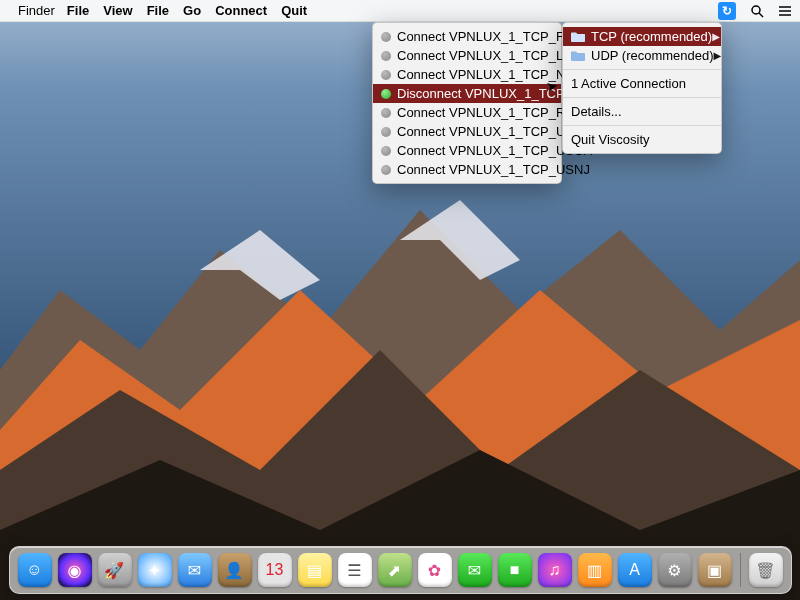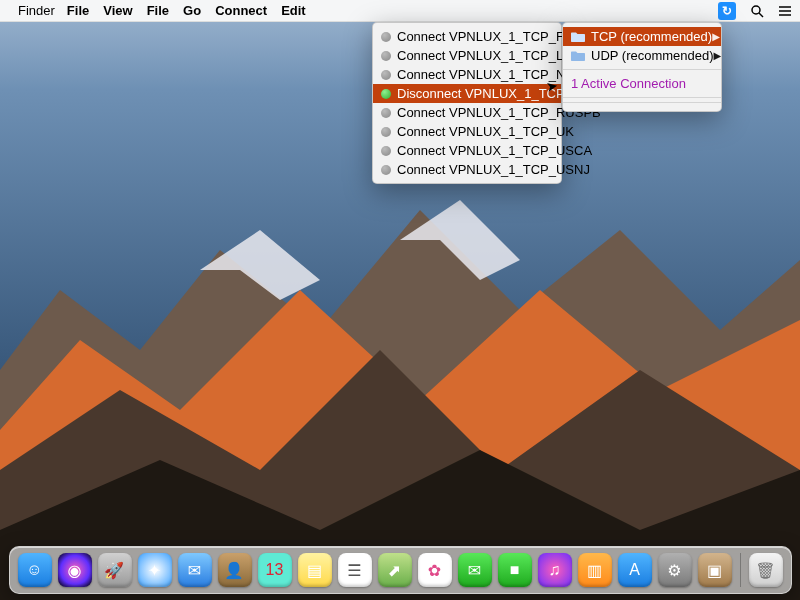--- a/index.html
+++ b/index.html
@@ -33,23 +33,23 @@
   .menu .row {
     height: 19px; display: flex; align-items: center; padding: 0 14px 0 8px; white-space: nowrap;
   }
   .menu .row .dot {
     width: 10px; height: 10px; border-radius: 50%;
     background: radial-gradient(circle at 35% 30%, #bbb, #888); margin-right: 6px; flex: none;
   }
   .menu .row .dot.green {
     background: radial-gradient(circle at 35% 30%, #8ff08f, #2fad2f);
   }
-  .menu .row.hl { background: #c2410c; color: #fff; }
+  .menu .row.hl { background: #7f1d1d; color: #fff; }
   .menu .row .arrow { margin-left: auto; font-size: 10px; opacity: 0.9; }
-  .menu .row.disabled { color: #a21caf; }
+  .menu .row.disabled { color: #000000; }
   .menu hr { border: none; border-top: 1px solid rgba(0,0,0,0.12); margin: 4px 0; }
   .menu .folder {
     width: 14px; height: 10px; margin-right: 6px; flex: none; position: relative;
   }
   .menu .folder svg { display: block; }
 
   #vpn-menu { top: 22px; left: 372px; width: 190px; }
   #sub-menu { top: 22px; left: 562px; width: 160px; }
 
   .cursor {
@@ -85,21 +85,21 @@
     flex: none;
   }
   .dock .sep { width: 1px; height: 34px; background: rgba(0,0,0,0.25); margin: 0 2px; }
 </style>
 </head>
 <body>
 
 <div class="menubar">
   <span class="apple"></span>
   <span class="appname">Finder</span>
-  <span id="mb-items"><span class="mitem">File</span><span class="mitem">View</span><span class="mitem">File</span><span class="mitem">Go</span><span class="mitem">Connect</span><span class="mitem">Edit</span></span>
+  <span id="mb-items"><span class="mitem">File</span><span class="mitem">View</span><span class="mitem">File</span><span class="mitem">Go</span><span class="mitem">Connect</span><span class="mitem">Quit</span></span>
   <span class="spacer"></span>
   <span class="ricon">
     <span class="visc-badge">↻</span>
   </span>
   <span class="ricon">
     <svg width="14" height="14" viewBox="0 0 14 14">
         <circle cx="6" cy="6" r="4" fill="none" stroke="#000" stroke-width="1.5"></circle>
         <line x1="9" y1="9" x2="13" y2="13" stroke="#000" stroke-width="1.5"></line>
       </svg>
   </span>
@@ -164,21 +164,23 @@
             <path d="M0 1.5c0-.6.4-1 1-1h4l1.5 1.5H13c.6 0 1 .4 1 1V9c0 .6-.4 1-1 1H1c-.6 0-1-.4-1-1z" fill="#8fb8e8"></path>
           </svg>
         </span>
         <span>UDP (recommended)</span>
         <span class="arrow">▶</span>
       </div>
     </div>
   <hr>
   <div class="row disabled">1 Active Connection</div>
   <hr>
+  <div class="row">Details...</div>
   <hr>
+  <div class="row">Quit Viscosity</div>
 </div>
 
 <span class="cursor">➤</span>
 
 <svg class="mountains" viewBox="0 0 800 430" preserveAspectRatio="none">
   <polygon class="mtn-back" points="0,200 60,120 140,180 220,80 320,160 420,40 520,140 620,60 720,160 800,90 800,430 0,430"></polygon>
   <polygon class="snow" points="200,100 260,60 320,110 280,130 240,100"></polygon>
   <polygon class="snow" points="400,70 460,30 520,90 480,110 440,70"></polygon>
   <polygon class="mtn-lit" points="0,260 80,170 180,240 300,120 420,230 540,120 660,220 800,150 800,430 0,430"></polygon>
   <polygon class="mtn-mid" points="0,300 120,220 260,300 380,180 500,300 640,200 800,300 800,430 0,430"></polygon>
@@ -186,21 +188,21 @@
 </svg>
 
 <div class="dock-wrap">
   <div class="dock" id="dock">
       <div class="app" style="background: linear-gradient(rgb(79, 180, 255), rgb(26, 125, 224));">☺</div>
       <div class="app" style="background: radial-gradient(circle, rgb(255, 95, 185), rgb(95, 47, 255) 60%, rgb(0, 0, 0));">◉</div>
       <div class="app" style="background: linear-gradient(rgb(208, 208, 208), rgb(154, 154, 154));">🚀</div>
       <div class="app" style="background: radial-gradient(circle, rgb(255, 255, 255), rgb(58, 160, 255));">✦</div>
       <div class="app" style="background: linear-gradient(rgb(126, 200, 255), rgb(42, 125, 224));">✉</div>
       <div class="app" style="background: linear-gradient(rgb(201, 160, 106), rgb(138, 106, 58));">👤</div>
-      <div class="app" style="background: #5eead4; color: rgb(221, 34, 51);">13</div>
+      <div class="app" style="background: #e5e5e5; color: rgb(221, 34, 51);">13</div>
       <div class="app" style="background: linear-gradient(rgb(255, 243, 160), rgb(255, 217, 74));">▤</div>
       <div class="app" style="background: rgb(255, 255, 255); color: rgb(85, 85, 85);">☰</div>
       <div class="app" style="background: linear-gradient(rgb(191, 224, 138), rgb(106, 175, 74));">⬈</div>
       <div class="app" style="background: rgb(255, 255, 255); color: rgb(224, 74, 138);">✿</div>
       <div class="app" style="background: linear-gradient(rgb(88, 232, 88), rgb(30, 170, 30));">✉</div>
       <div class="app" style="background: linear-gradient(rgb(88, 232, 88), rgb(30, 170, 30));">■</div>
       <div class="app" style="background: radial-gradient(circle, rgb(255, 95, 185), rgb(106, 47, 255));">♫</div>
       <div class="app" style="background: linear-gradient(rgb(255, 184, 74), rgb(255, 138, 26));">▥</div>
       <div class="app" style="background: linear-gradient(rgb(79, 180, 255), rgb(26, 125, 224));">A</div>
       <div class="app" style="background: linear-gradient(rgb(176, 176, 176), rgb(122, 122, 122));">⚙</div>

